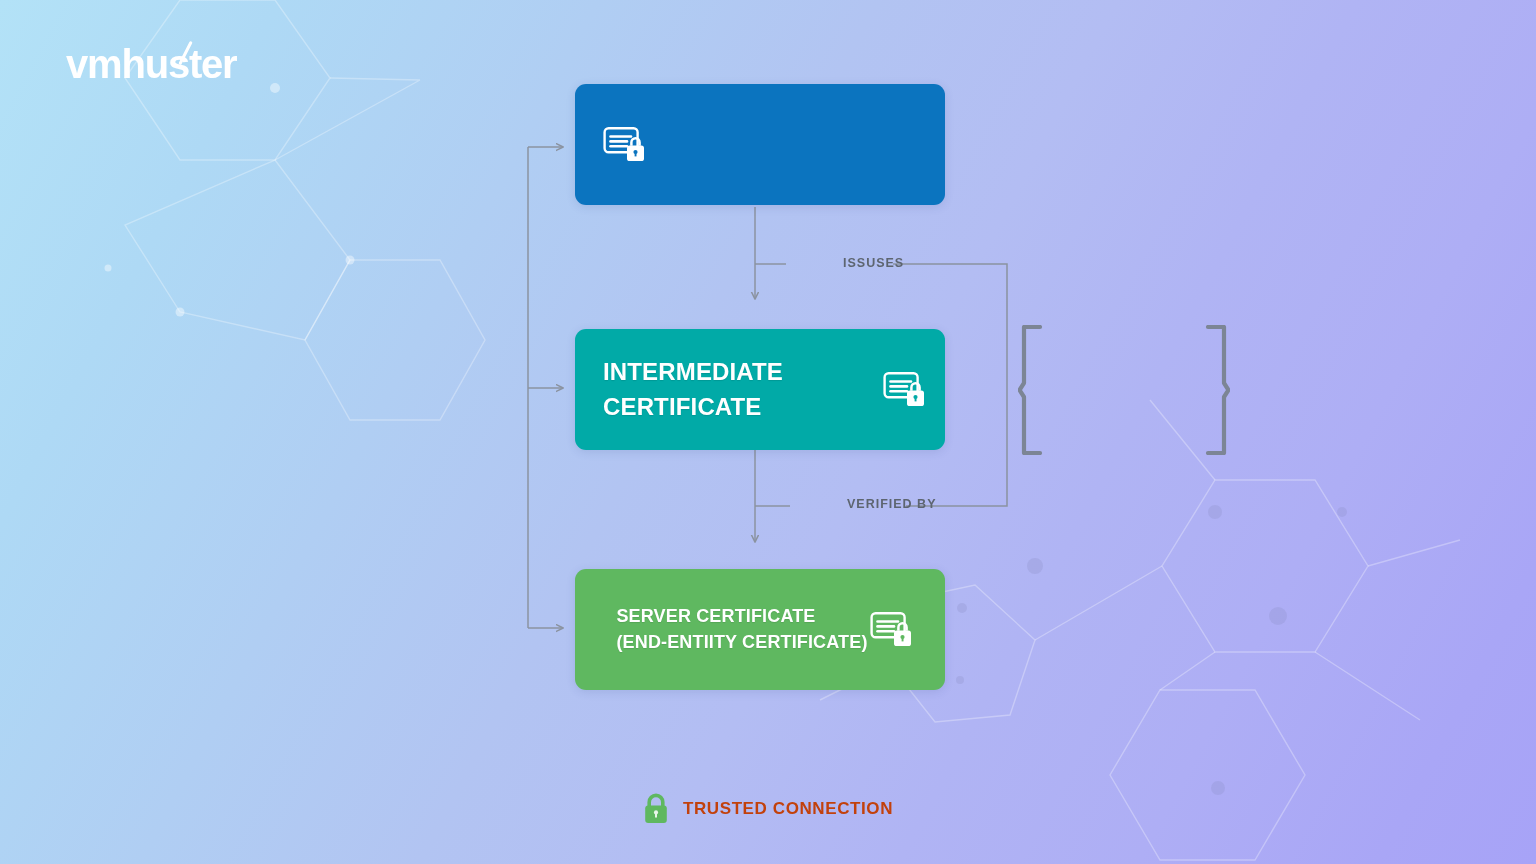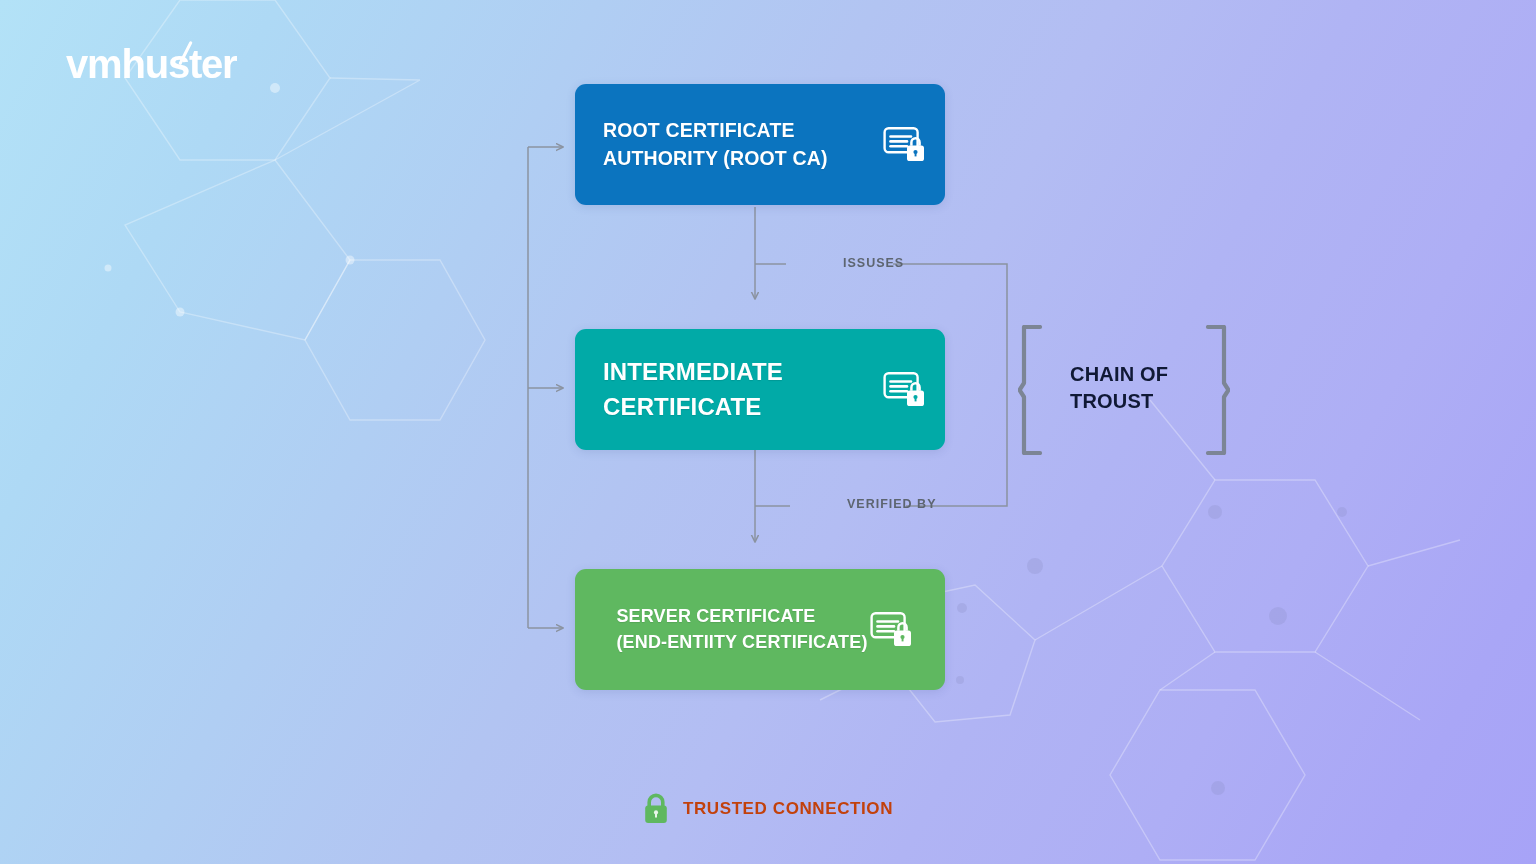--- a/index.html
+++ b/index.html
@@ -152,24 +152,20 @@
 
     <path d="M893,264 L1007,264 L1007,506 L906,506"></path>
 
     <path d="M755,450 L755,542" marker-end="url(#arr)"></path>
 
     <path d="M755,506 L790,506"></path>
   </g>
 </svg>
 
 <div class="node" id="node-root">
-  <div class="ntext">
-    <span>ROOT CERTIFICATE</span>
-    <span class="l2">AUTHORITY (ROOT CA)</span>
-  </div>
   <svg class="cert-icon" viewBox="0 0 44 40" xmlns="http://www.w3.org/2000/svg">
     <rect x="1.6" y="3.2" width="33" height="24" rx="4" ry="4" fill="none" stroke="#ffffff" stroke-width="2.4"></rect>
     <g stroke="#ffffff" stroke-width="2.6" stroke-linecap="round">
       <line x1="7.5" y1="11.5" x2="28" y2="11.5"></line>
       <line x1="7.5" y1="16.4" x2="24" y2="16.4"></line>
       <line x1="7.5" y1="21.2" x2="24" y2="21.2"></line>
     </g>
     <rect x="24" y="20.5" width="17" height="15.5" rx="2.6" ry="2.6" fill="#ffffff"></rect>
     <path d="M28.4,20.8 L28.4,17.4 a4.1,4.1 0 0 1 8.2,0 L36.6,20.8" fill="none" stroke="#ffffff" stroke-width="2.5"></path>
     <circle cx="32.5" cy="27.0" r="2.1" fill="#0b74bf"></circle>
@@ -214,24 +210,20 @@
   </svg>
 </div>
 
 <div class="edge-label" id="label-issues">ISSUSES</div>
 <div class="edge-label" id="label-verified">VERIFIED BY</div>
 
 <div id="chain-group">
   <svg class="brace brace-l" viewBox="0 0 26 130" xmlns="http://www.w3.org/2000/svg">
     <path d="M22,2 L6,2 L6,58 L1.5,65 L6,72 L6,128 L22,128" fill="none" stroke="#7c8595" stroke-width="4.2" stroke-linecap="round" stroke-linejoin="round"></path>
   </svg>
-  <div id="chain-label">
-    <span>CHAIN OF</span>
-    <span class="l2">TROUST</span>
-  </div>
   <svg class="brace brace-r" viewBox="0 0 26 130" xmlns="http://www.w3.org/2000/svg">
     <path d="M4,2 L20,2 L20,58 L24.5,65 L20,72 L20,128 L4,128" fill="none" stroke="#7c8595" stroke-width="4.2" stroke-linecap="round" stroke-linejoin="round"></path>
   </svg>
 </div>
 
 <div id="trusted">
   <svg class="lock-icon" viewBox="0 0 26 32" xmlns="http://www.w3.org/2000/svg">
     <path d="M6.2,13 L6.2,9.2 a6.8,6.8 0 0 1 13.6,0 L19.8,13" fill="none" stroke="#5fb860" stroke-width="3.6"></path>
     <rect x="2.2" y="12.4" width="21.6" height="17.6" rx="3" ry="3" fill="#5fb860"></rect>
     <circle cx="13" cy="19.4" r="2.1" fill="#e9f6ea"></circle>

